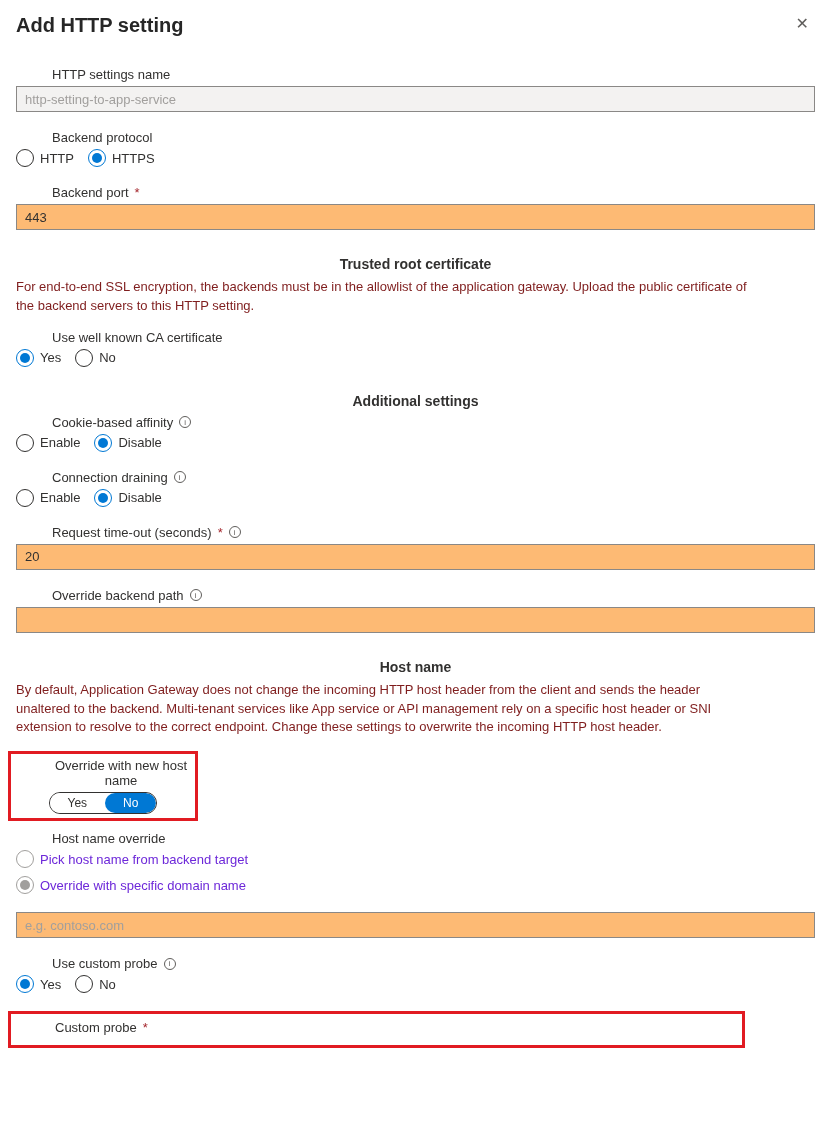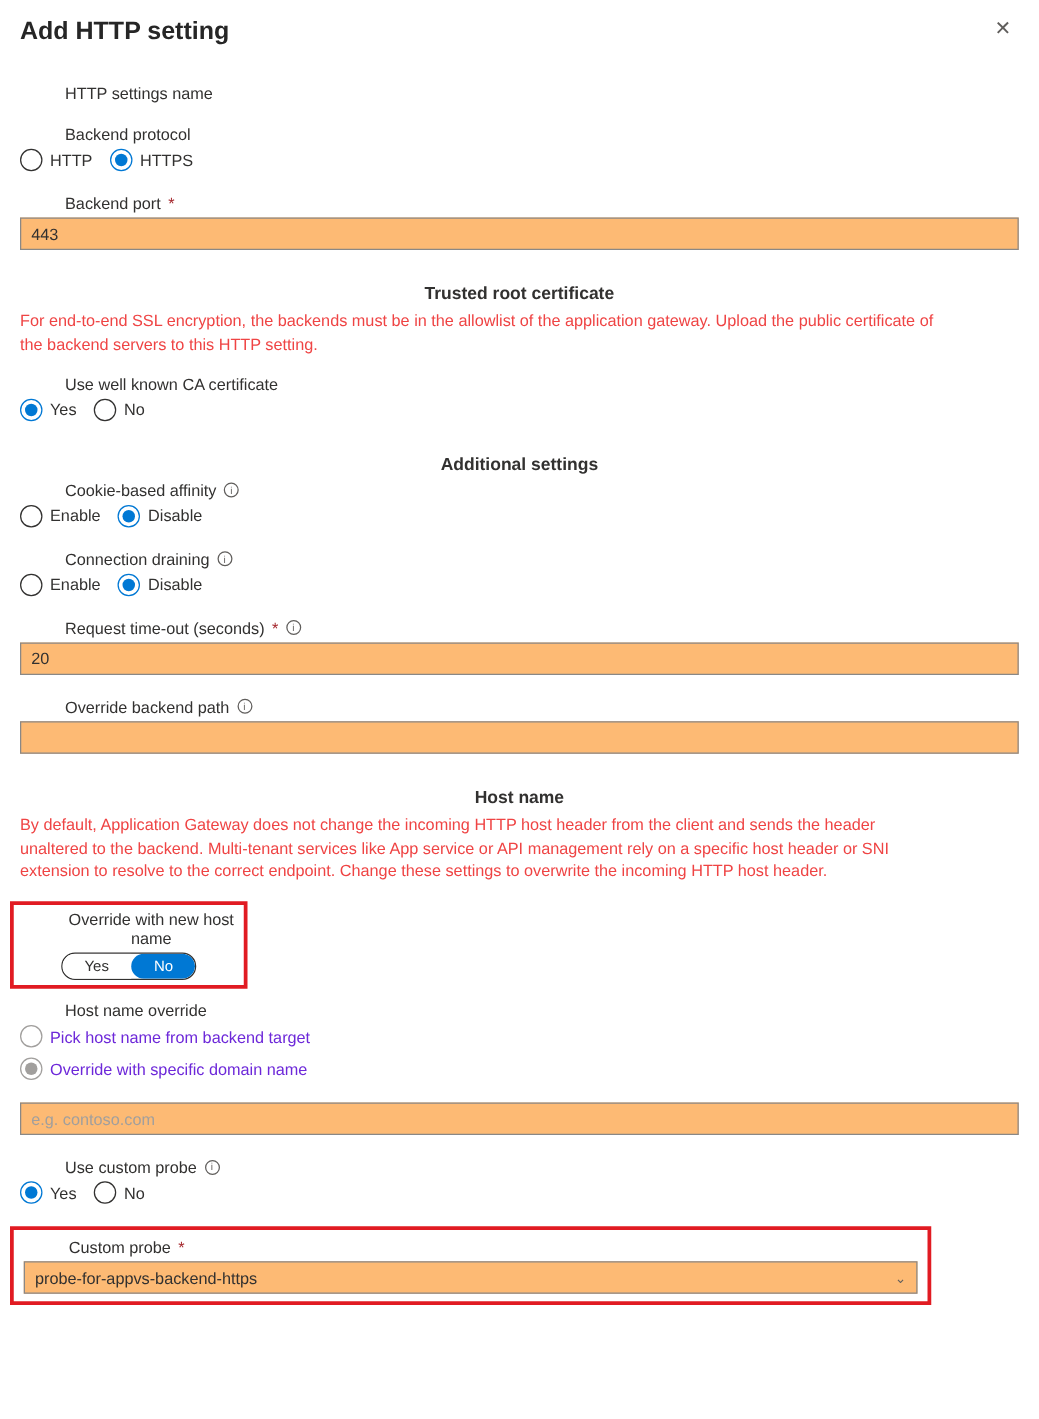--- a/index.html
+++ b/index.html
@@ -38,21 +38,21 @@
   .radio-circle {
     width: 18px; height: 18px; border: 1px solid #323130; border-radius: 50%;
     display: inline-flex; align-items: center; justify-content: center; flex-shrink: 0;
   }
   .radio.selected .radio-circle { border-color: #0078d4; }
   .radio.selected .radio-dot { width: 10px; height: 10px; background: #0078d4; border-radius: 50%; }
   .radio.disabled .radio-circle { border-color: #a19f9d; }
   .radio.disabled.selected .radio-dot { background: #a19f9d; }
   .section-heading { font-weight: 600; font-size: 14px; color: #323130; margin: 18px 0 6px 0; text-align: center; }
   .section-heading.mt { margin-top: 26px; }
-  .descr { font-size: 13px; color: #ef4444; line-height: 1.45; margin-bottom: 14px; max-width: 740px; }
+  .descr { font-size: 13px; color: #7f1d1d; line-height: 1.45; margin-bottom: 14px; max-width: 740px; }
   .pill-toggle {
     display: inline-flex; border: 1px solid #323130; border-radius: 14px;
     overflow: hidden; height: 22px; align-items: stretch; cursor: pointer;
     background: #fff;
   }
   .pill-opt {
     padding: 0 18px; display: flex; align-items: center; font-size: 12px;
     color: #323130; background: #fff;
   }
   .pill-opt.active { background: #0078d4; color: #fff; border-radius: 12px; }
@@ -70,20 +70,21 @@
 </head>
 <body>
 
 <div class="header">
   <h1 class="title">Add HTTP setting</h1>
   <span class="close-x">✕</span>
 </div>
 
 <div class="field">
   <div class="label">HTTP settings name</div>
+  <input type="text" class="readonly" readonly="" placeholder="http-setting-to-app-service" style="">
 </div>
 
 <div class="field">
   <div class="label">Backend protocol</div>
   <div class="radio-row">
     <span class="radio">
       <span class="radio-circle">
           <span class="radio-dot"></span>
         </span>
       <span>HTTP</span>
@@ -239,17 +240,13 @@
       <span>No</span>
     </span>
   </div>
 </div>
 
 <div class="highlight">
   <div class="label">
     <span>Custom probe</span>
       <span class="req">*</span>
   </div>
-  <div class="select">
-    <span>probe-for-appvs-backend-https</span>
-    <span class="chev">⌄</span>
-  </div>
 </div>
 
 </body></html>

